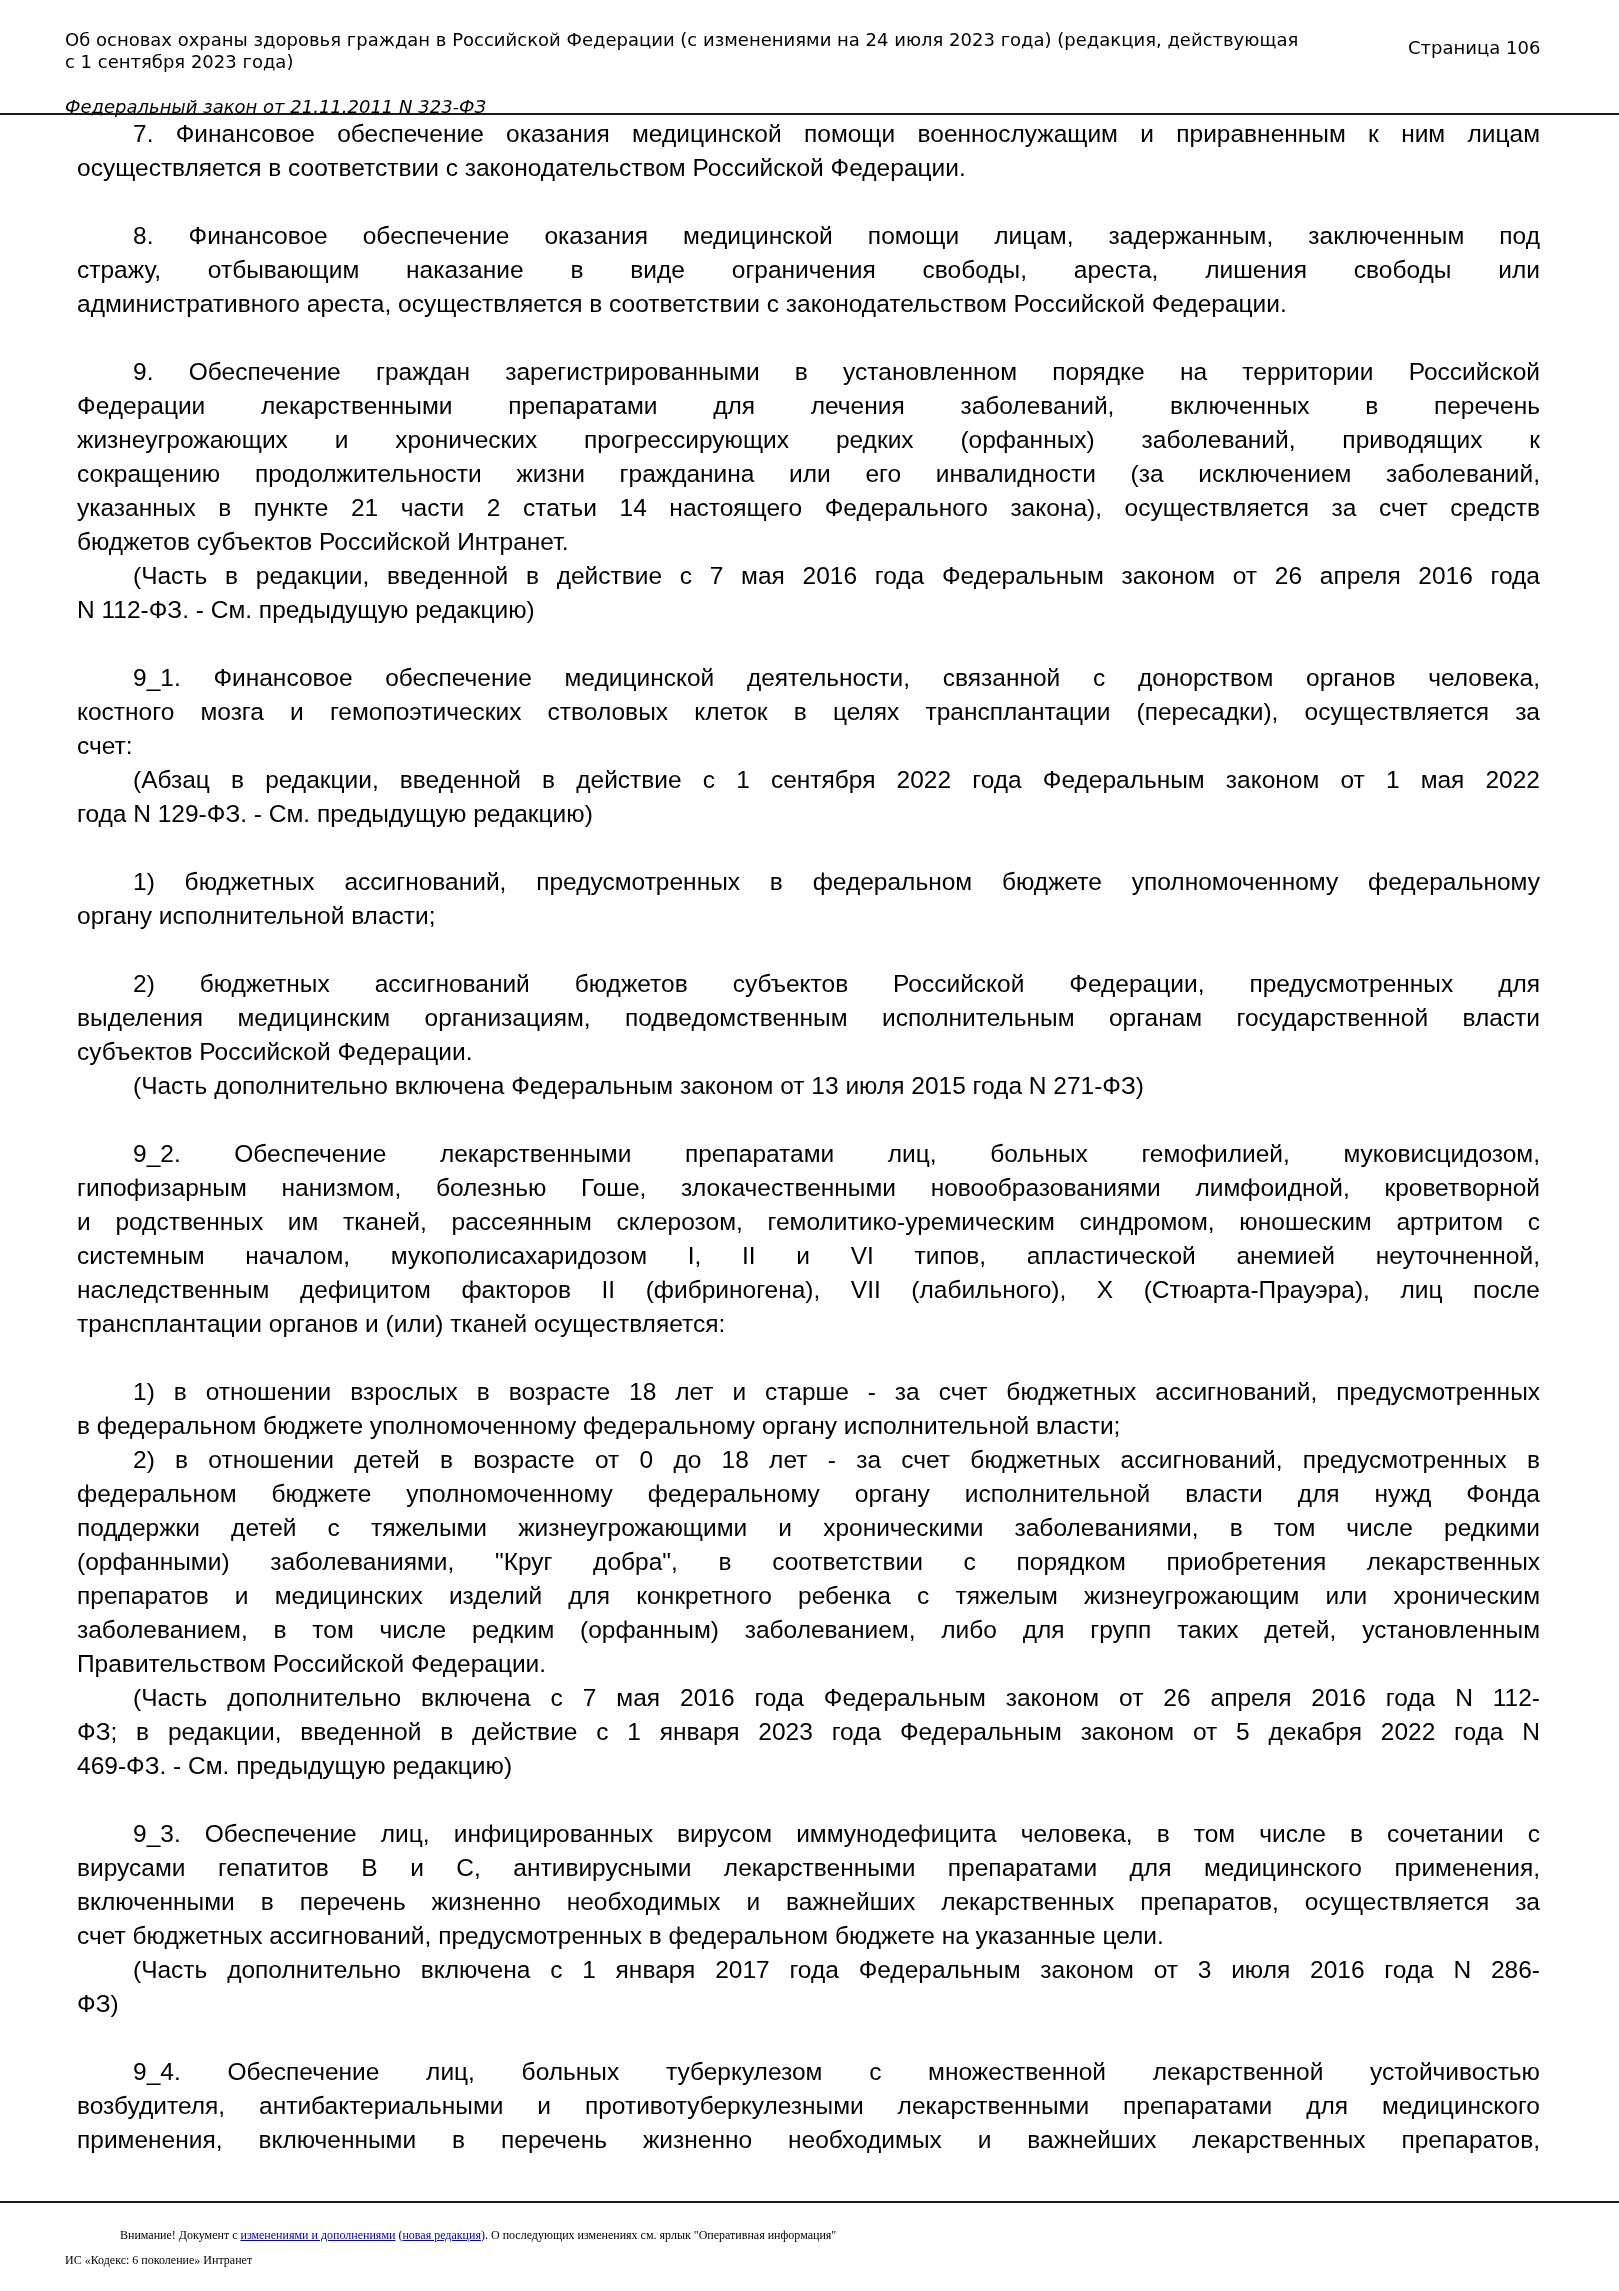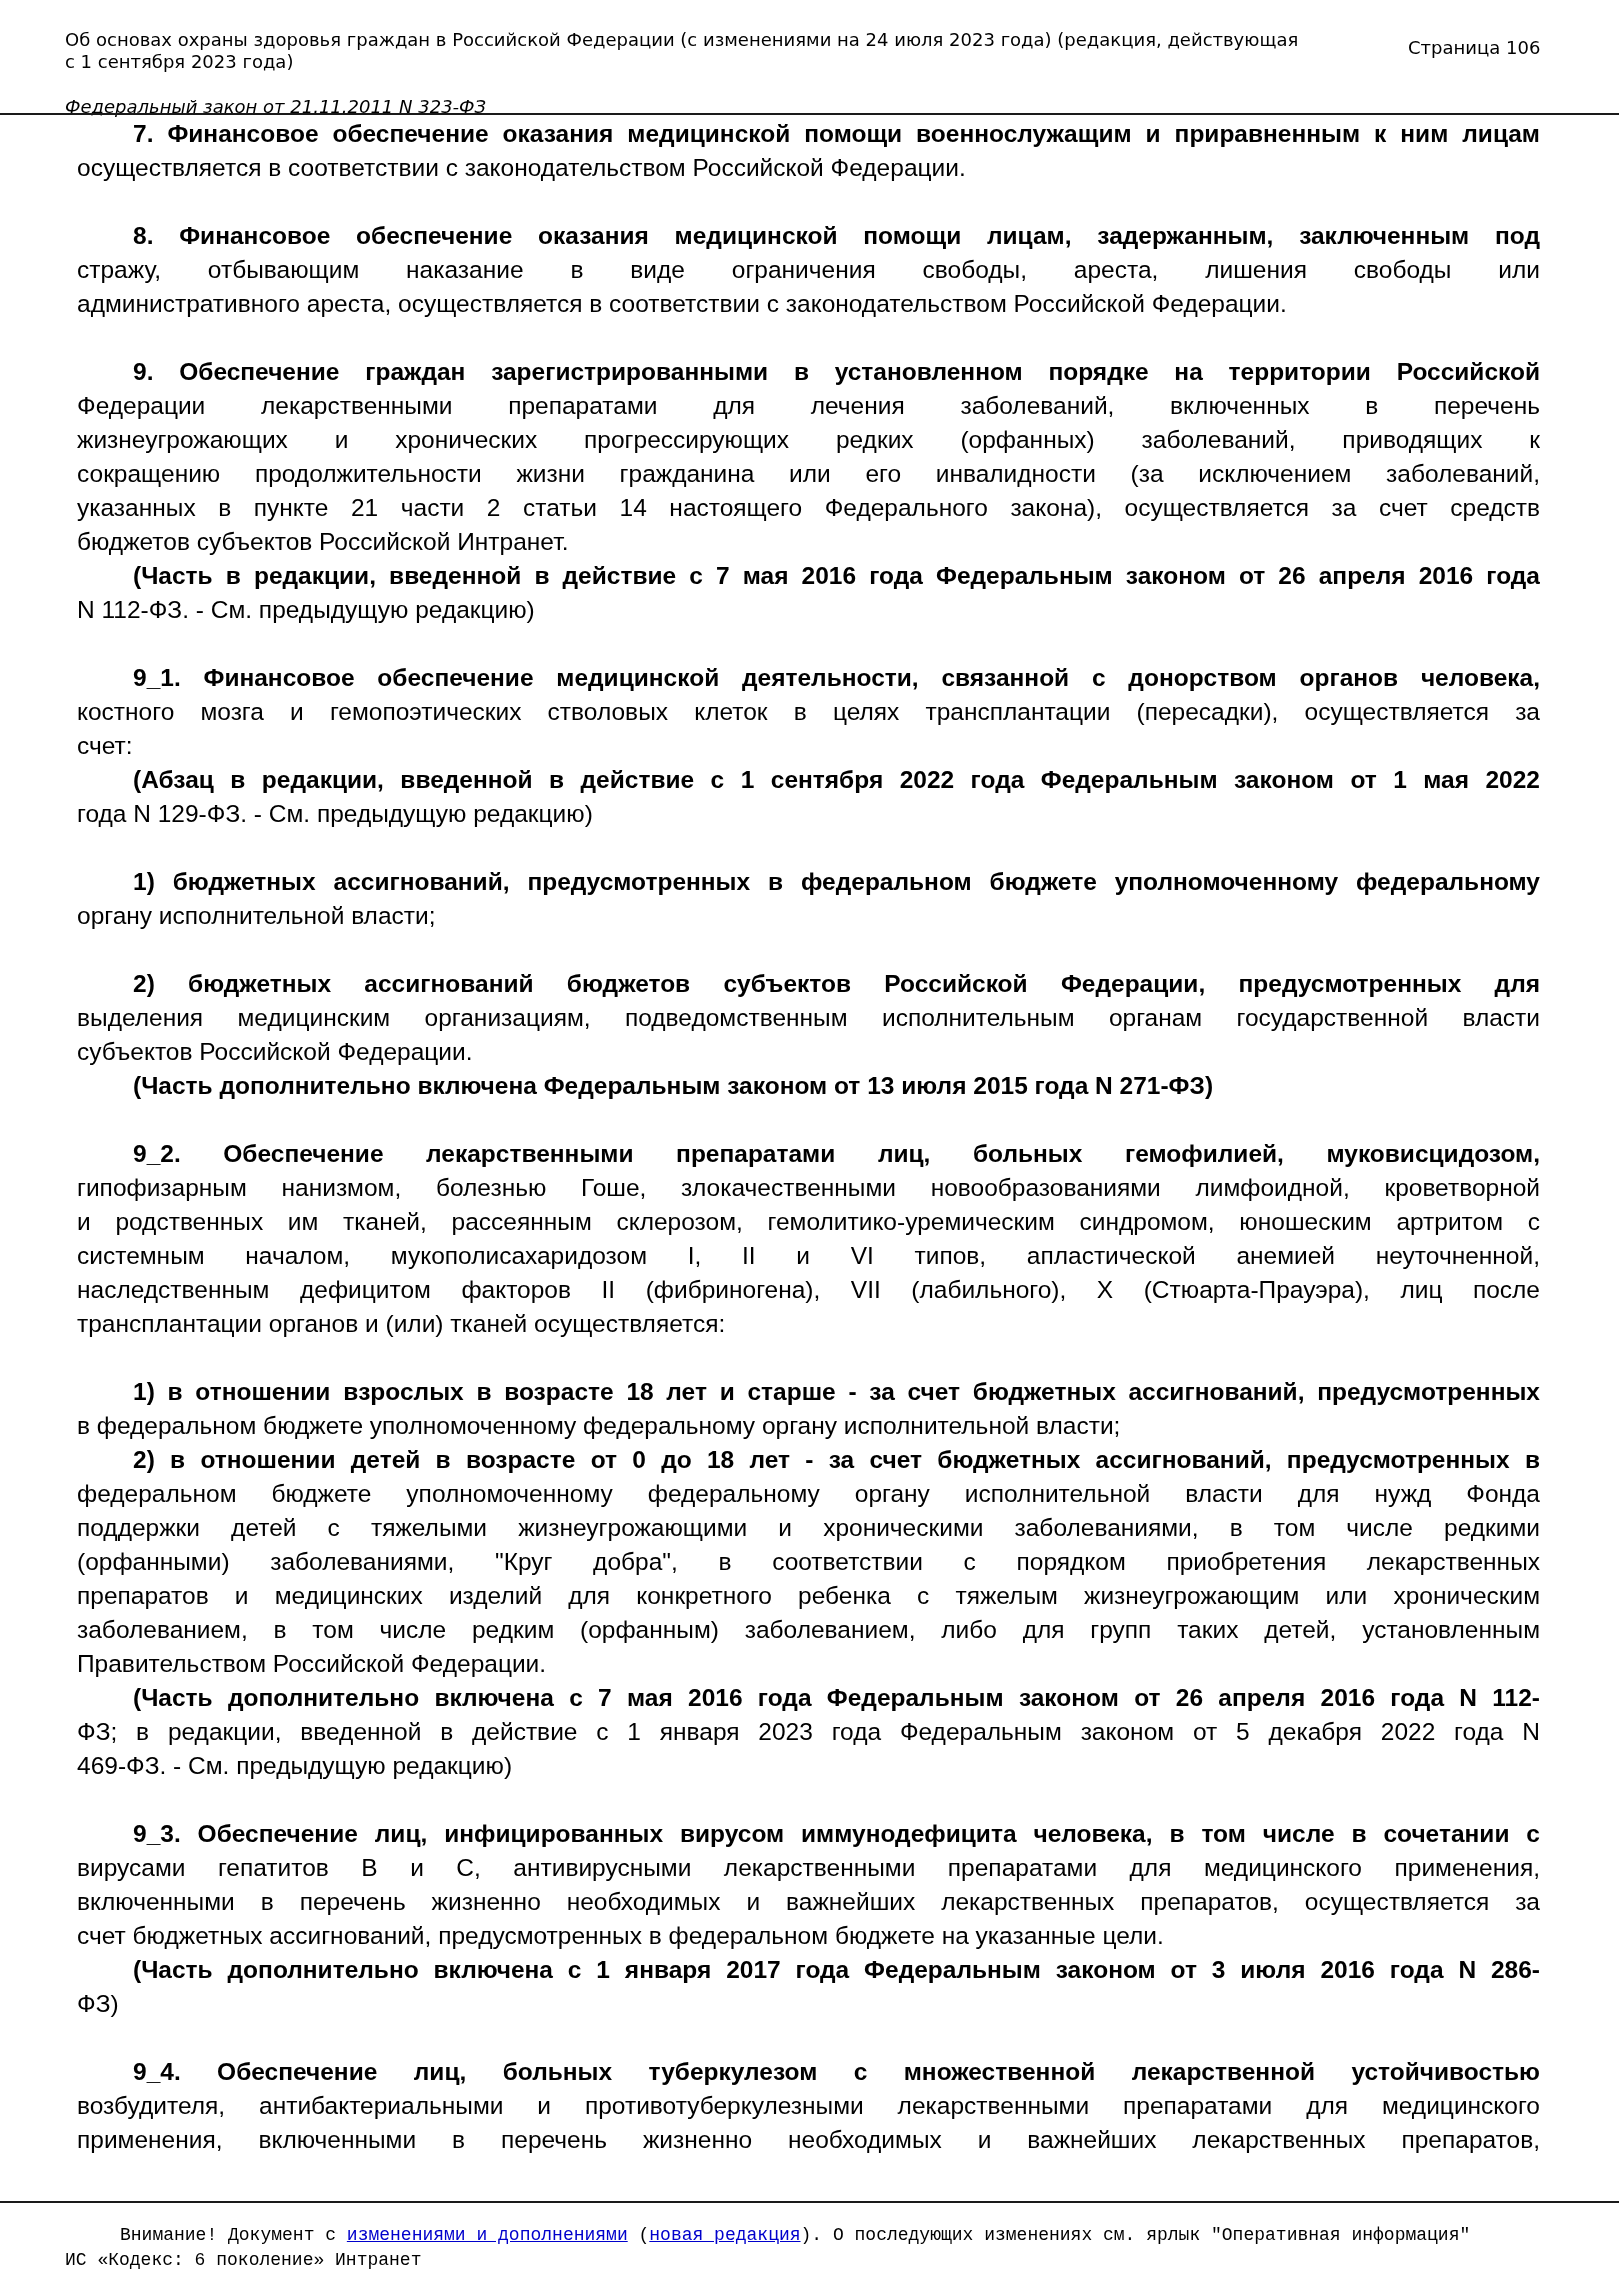--- a/index.html
+++ b/index.html
@@ -5,23 +5,23 @@
   html, body { margin: 0; padding: 0; background: #ffffff; }
   body { width: 1619px; height: 2292px; position: relative; overflow: hidden; color: #000; }
   .hdr { position: absolute; left: 65px; top: 29px; width: 1490px; font-family: "DejaVu Sans", sans-serif; font-size: 18px; line-height: 21.6px; }
   .hdr .t { width: 1313px; }
   .hdr .pg { position: absolute; left: 1343px; top: 8px; white-space: nowrap; }
   .hdr .law { font-style: italic; margin-top: 24px; }
   .rule { position: absolute; left: 0; width: 1619px; height: 2px; background: #1a1a1a; }
   .body { position: absolute; left: 77px; top: 117px; width: 1463px; font-family: "Liberation Sans", sans-serif; font-size: 24.5px; line-height: 34px; }
   .ln { display: block; height: 34px; white-space: nowrap; overflow: visible; }
   .j { text-align: justify; text-align-last: justify; white-space: normal; overflow: hidden; }
-  .ind { padding-left: 56px; font-weight: bold; }
+  .ind { padding-left: 56px; }
   .blank { height: 34px; }
-  .ftr { position: absolute; left: 65px; top: 2223px; width: 1490px; font-family: Liberation Mono, monospace; font-size: 18px; line-height: 24.5px; }
+  .ftr { position: absolute; left: 65px; top: 2223px; width: 1490px; font-family: Liberation Serif, serif; font-size: 12px; line-height: 24.5px; }
   .ftr .l1 { padding-left: 55px; white-space: nowrap; }
   .ftr a { color: #0000cc; text-decoration: underline; }
 </style>
 </head>
 <body>
 
 <div class="hdr">
   <div class="t">
     <div>Об основах охраны здоровья граждан в Российской Федерации (с изменениями на 24 июля 2023 года) (редакция, действующая</div>
     <div>с 1 сентября 2023 года)</div>

